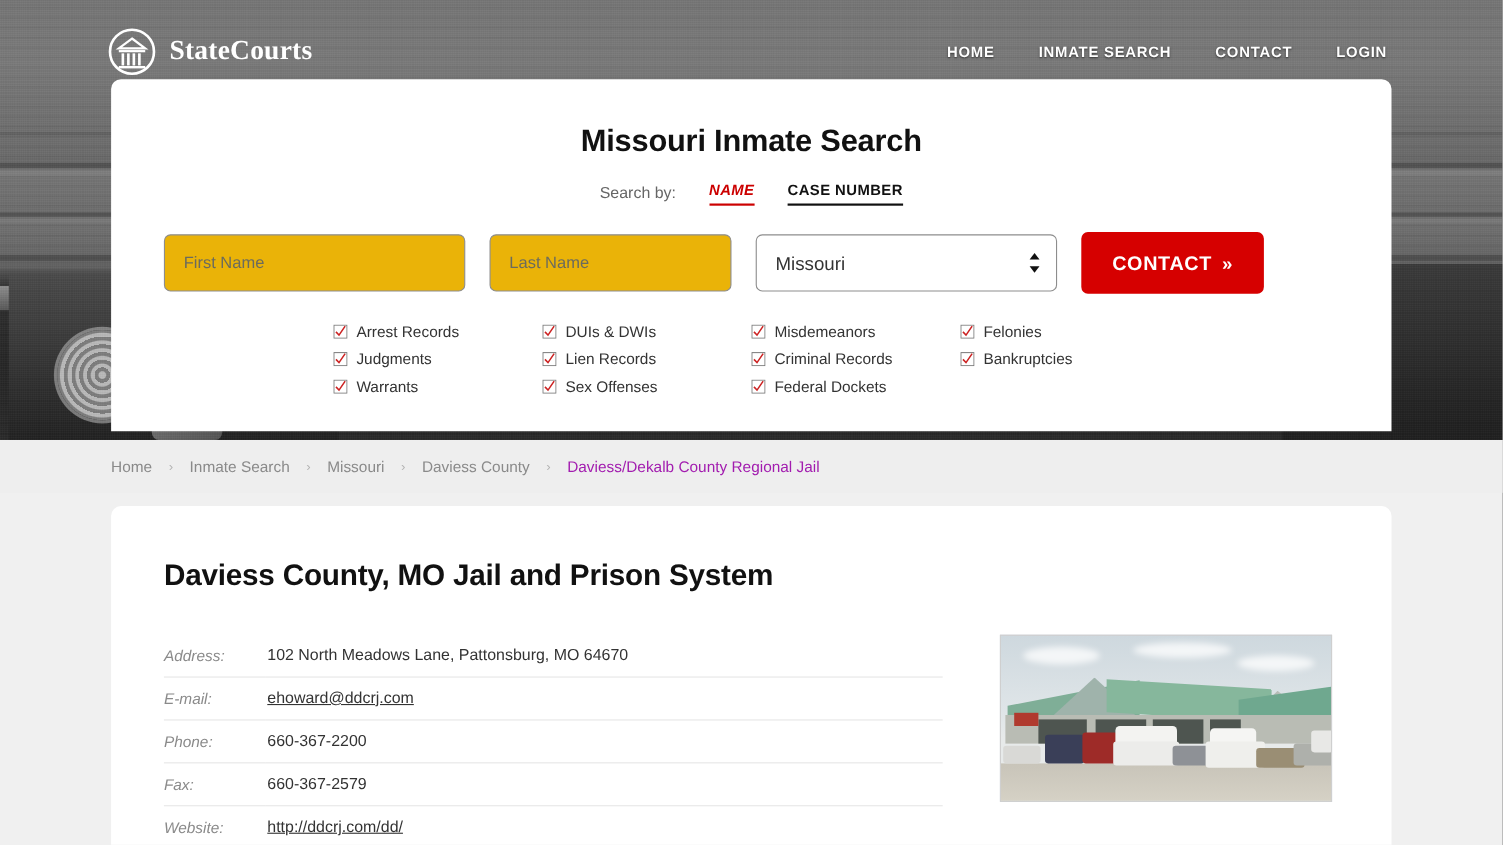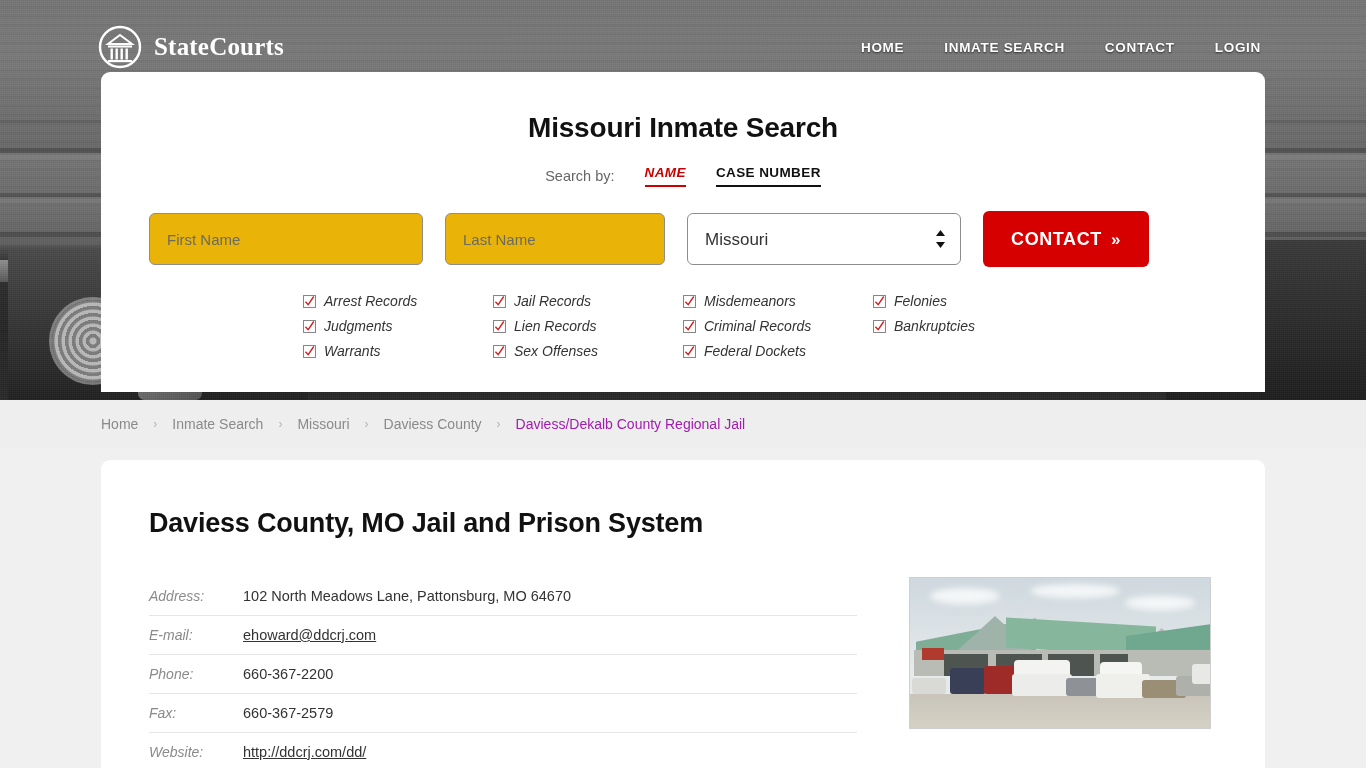--- a/index.html
+++ b/index.html
@@ -291,21 +291,20 @@
   .chev2 { font-size: 17px; line-height: 1; }
 
   
   .cbgrid {
     margin: 22px auto 0;
     width: 760px;
     display: grid;
     grid-template-columns: repeat(4, 1fr);
     row-gap: 1px;
     column-gap: 0px;
-    font-style: italic;
   }
   .cb {
     display: flex;
     align-items: center;
     gap: 8px;
     height: 24px;
     font-size: 14px;
     color: #333;
   }
   .cb-box { width: 13px; height: 13px; display: block; flex: 0 0 13px; }
@@ -541,21 +540,21 @@
           <rect x="0.6" y="0.6" width="12.8" height="12.8" fill="#fff" stroke="#7a7a7a" stroke-width="1"></rect>
           <path d="M2.6 7.2 L5.6 10.4 L11.6 1.6" fill="none" stroke="#cc2222" stroke-width="1.5"></path>
         </svg>
       <span>Arrest Records</span>
     </label>
     <label class="cb">
       <svg class="cb-box" viewBox="0 0 14 14">
           <rect x="0.6" y="0.6" width="12.8" height="12.8" fill="#fff" stroke="#7a7a7a" stroke-width="1"></rect>
           <path d="M2.6 7.2 L5.6 10.4 L11.6 1.6" fill="none" stroke="#cc2222" stroke-width="1.5"></path>
         </svg>
-      <span>Jail Records</span>
+      <span>DUIs &amp; DWIs</span>
     </label>
     <label class="cb">
       <svg class="cb-box" viewBox="0 0 14 14">
           <rect x="0.6" y="0.6" width="12.8" height="12.8" fill="#fff" stroke="#7a7a7a" stroke-width="1"></rect>
           <path d="M2.6 7.2 L5.6 10.4 L11.6 1.6" fill="none" stroke="#cc2222" stroke-width="1.5"></path>
         </svg>
       <span>Misdemeanors</span>
     </label>
 
     <label class="cb">

